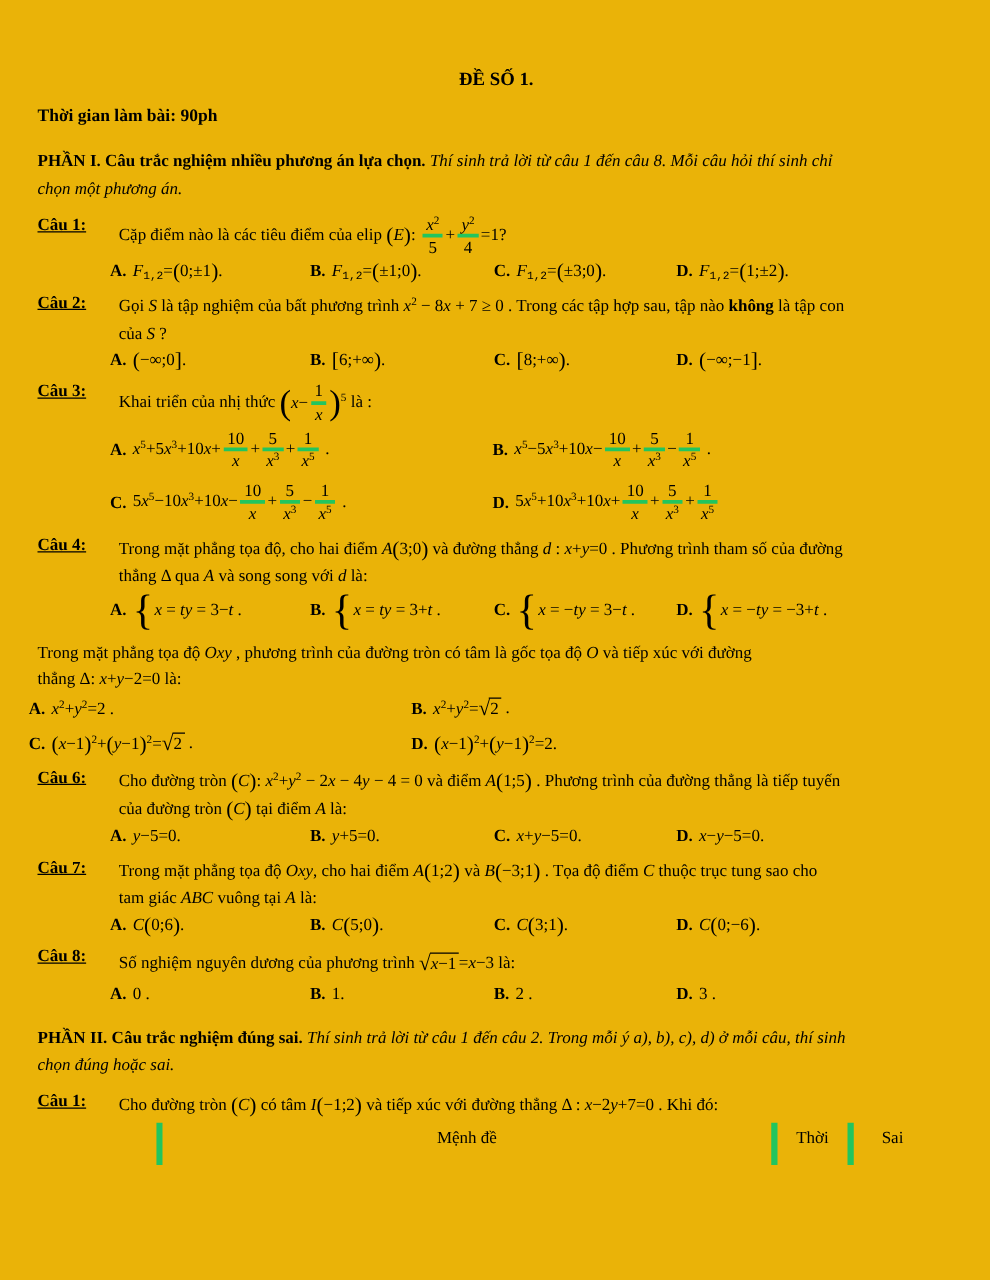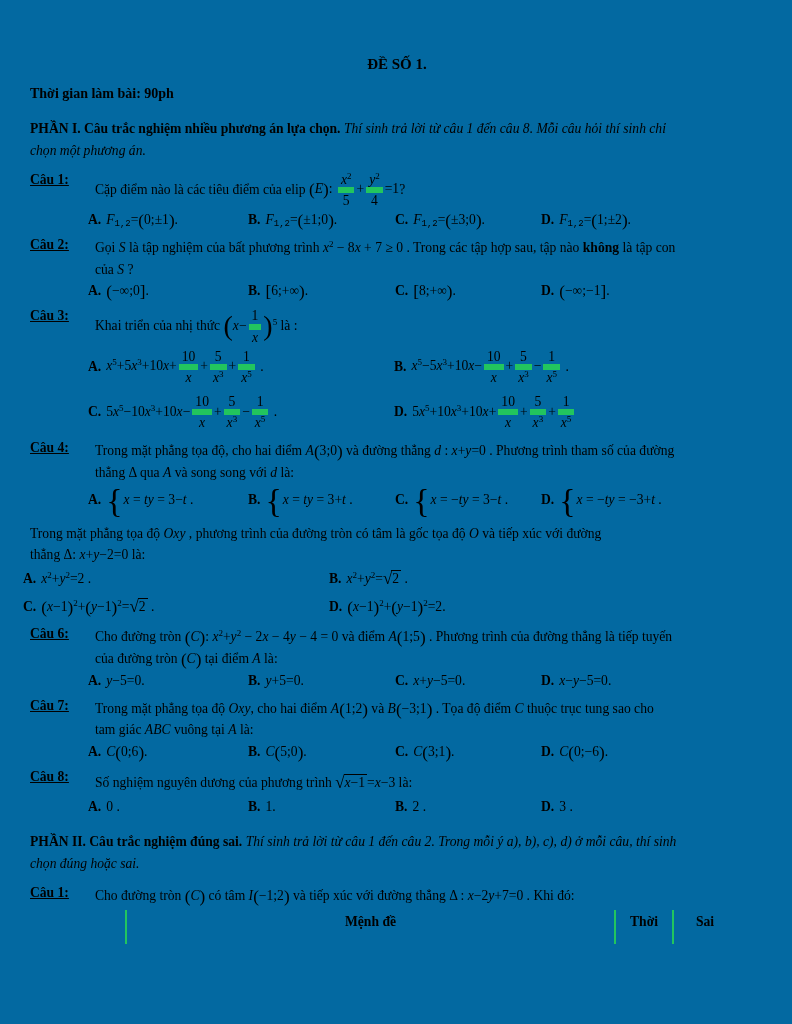--- a/index.html
+++ b/index.html
@@ -1,53 +1,53 @@
 <!DOCTYPE html>
 <html><head>
 <meta charset="utf-8">
 <style>
   html,body{margin:0;padding:0;background:#fff;}
   .page{
-    width:792px;height:1024px;overflow:hidden;background:#0369a1;color:#000;
+    width:792px;height:1024px;overflow:hidden;background:#eab308;color:#000;
     font-family:"Liberation Serif","DejaVu Serif",serif;font-size:13.6px;position:relative;
   }
   .content{padding:56px 28px 0 30px;}
   .doc-title{text-align:center;font-weight:bold;font-size:15px;margin:0 0 13px;}
   .doc-time{text-align:left;font-weight:bold;font-size:14px;margin:0 0 9px;}
   .part-head{margin:16px 0 10px;line-height:1.6;}
   .part-head b{font-weight:bold;}
   .part-head .it{font-style:italic;}
   .q{display:flex;margin-bottom:9px;}
   .qlabel{flex:0 0 65px;font-weight:bold;text-decoration:underline;}
   .qmain{flex:1;min-width:0;}
   .qtext{line-height:1.6;}
   .opts{display:grid;margin-left:-7px;margin-top:3px;row-gap:8px;align-items:center;}
   .cols4{grid-template-columns:160px 147px 146px auto;}
   .cols2{grid-template-columns:306px auto;}
   .opt{display:flex;align-items:center;}
   .olab{font-weight:bold;margin-right:5px;}
   
   .m i{font-style:italic;}
   .fr{display:inline-block;vertical-align:middle;text-align:center;margin:0 2px;}
-  .fn{display:block;padding:0 3px;border-bottom:6px solid #22c55e;line-height:1.15;}
+  .fn{display:block;padding:0 3px;border-bottom:3px solid #22c55e;line-height:1.15;}
   .fd{display:block;padding:0 3px;line-height:1.15;}
   .sq{white-space:nowrap;}
   .sr{font-size:1.25em;vertical-align:-0.08em;margin-right:-1px;}
   .sb{border-top:1px solid #000;padding:0 2px 0 1px;}
   .cs{display:inline-flex;align-items:center;vertical-align:middle;}
   .cbr{font-size:2.5em;font-weight:300;line-height:0.8;margin-right:1px;}
   .cls{display:inline-flex;flex-direction:row;text-align:left;}
   .cls span{line-height:1.3;}
   .bp{font-size:1.26em;line-height:0;vertical-align:-0.09em;}
   .bP{font-size:2.05em;line-height:0;vertical-align:-0.18em;font-weight:300;}
   sup{font-size:0.66em;vertical-align:0.55em;line-height:0;}
   sub{font-size:0.66em;vertical-align:-0.25em;line-height:0;font-family:Liberation Mono, monospace;}
   
   .ptable{display:flex;margin:3px 0 0 30px;height:34px;overflow:hidden;}
-  .pt-cell{border-left:2px solid #22c55e;display:flex;align-items:flex-start;justify-content:center;font-weight:bold;padding-top:4px;}
+  .pt-cell{border-left:5px solid #22c55e;display:flex;align-items:flex-start;justify-content:center;font-weight:normal;padding-top:4px;}
   .pt-menhde{width:487px;}
   .pt-dung{width:56px;}
   .pt-sai{width:62px;}
 </style>
 </head>
 <body>
 
 <div class="page">
   <div class="content">
 

